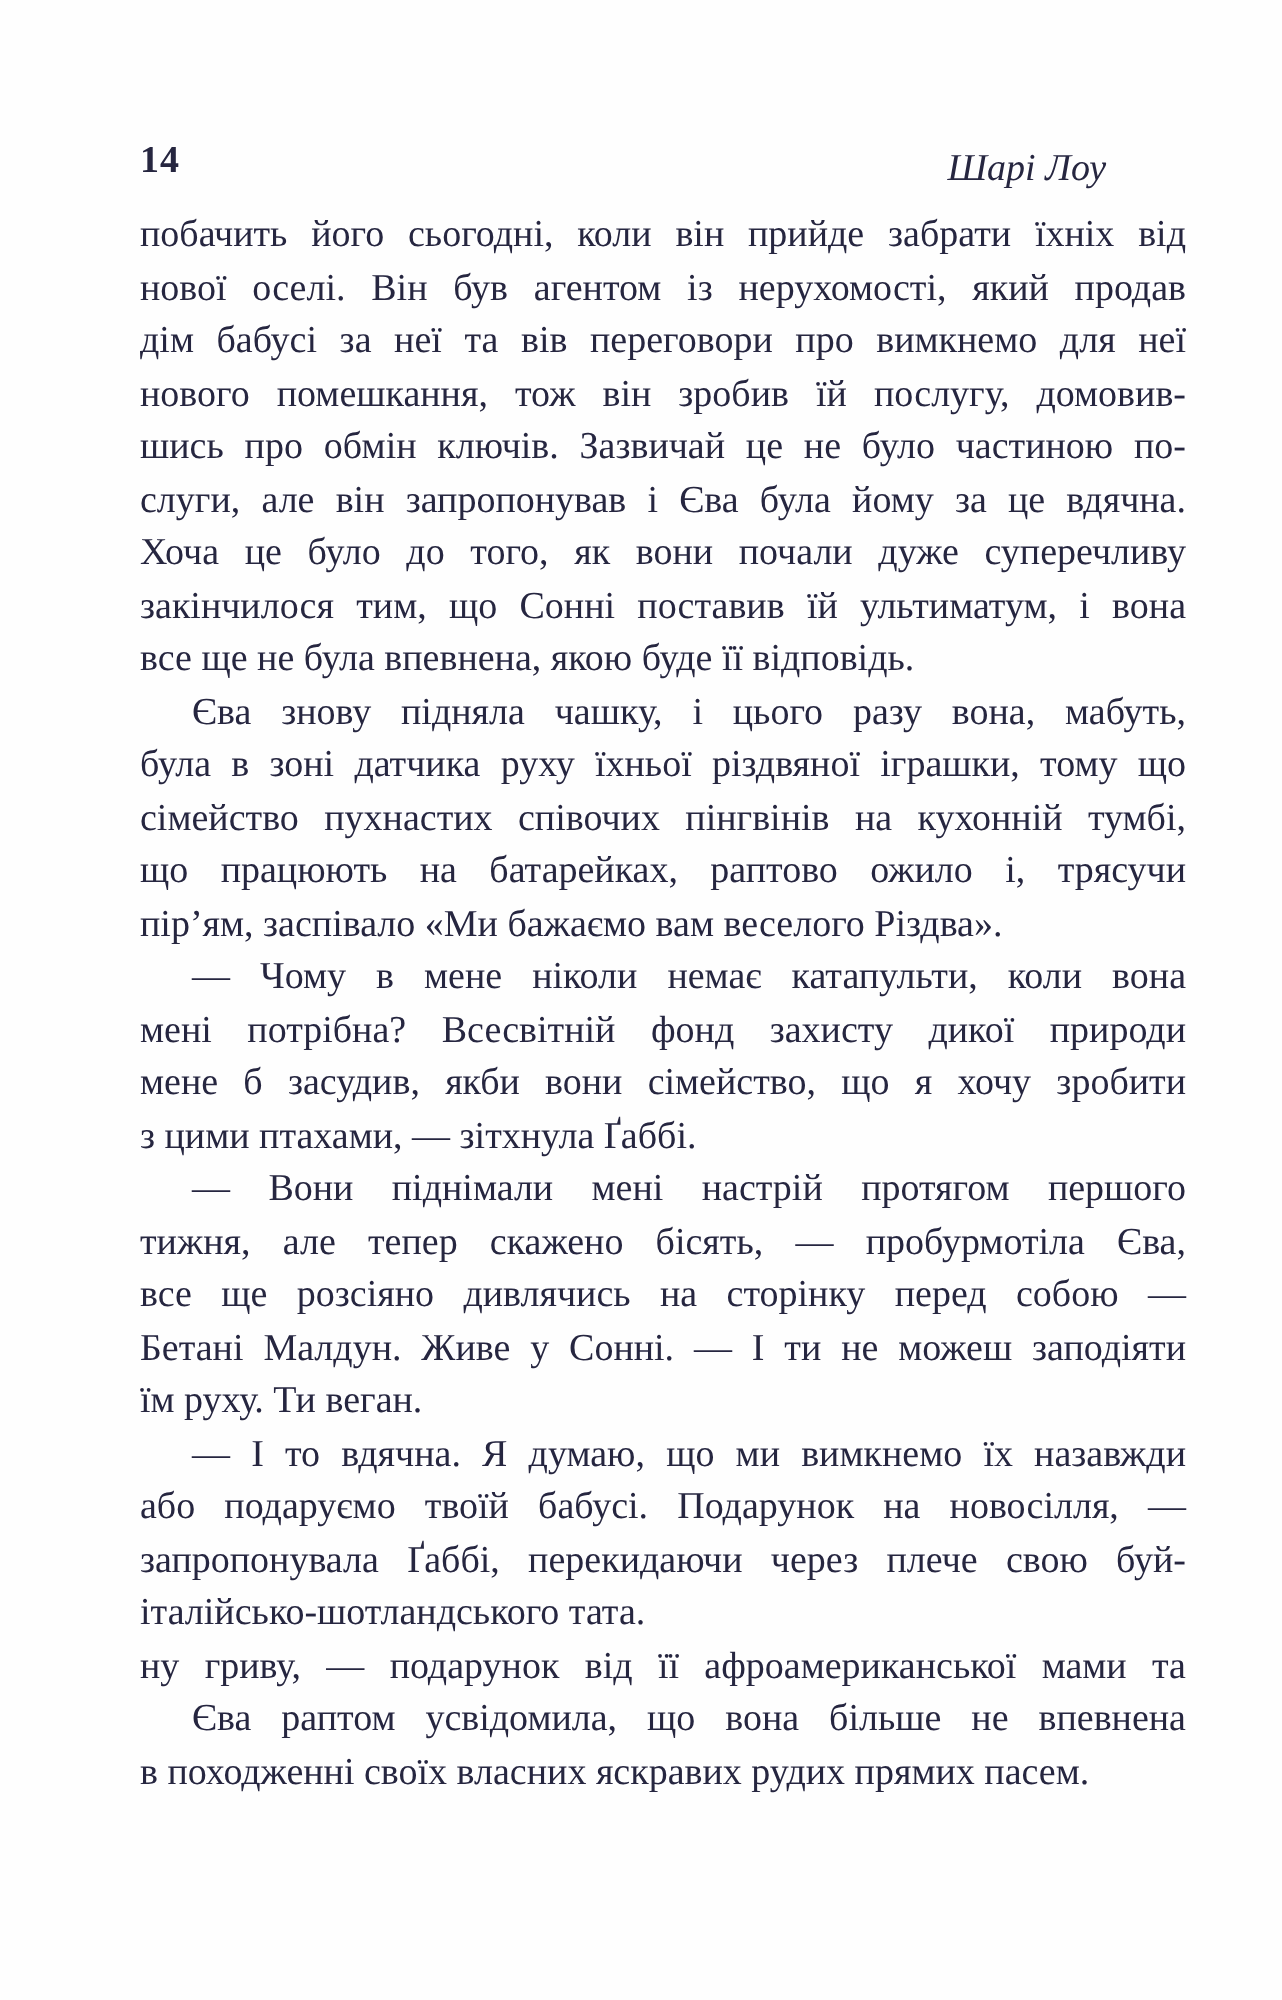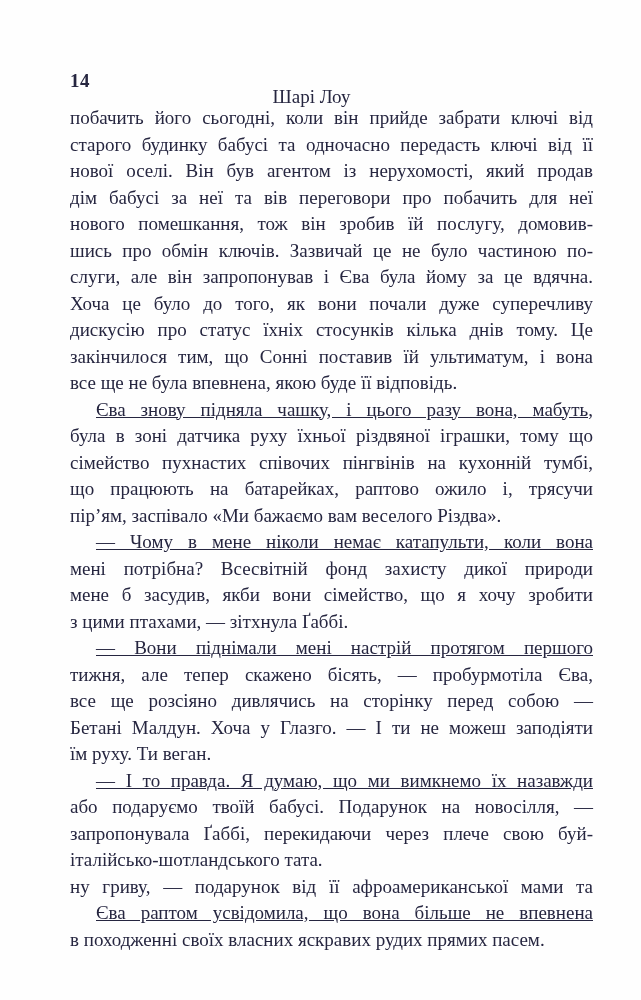--- a/index.html
+++ b/index.html
@@ -33,22 +33,23 @@
     position: absolute;
     left: 0;
     top: 0;
     font-weight: bold;
     letter-spacing: 0.5px;
   }
   .running-title {
     position: absolute;
     left: 0;
     right: 40px;
-    top: 16px;
-    text-align: center;
+    top: 4px;
+    text-align: right;
+    font-style: italic;
   }
   .text-block {
     position: absolute;
     top: 105px;
     left: 70px;
     width: 523px;
   }
   .paragraph {
     margin: 0;
     padding: 0;
@@ -57,71 +58,68 @@
     font-size: 19px;
     line-height: 26.5px;
     height: 26.5px;
     text-align: justify;
     text-align-last: justify;
     white-space: normal;
     overflow: visible;
   }
   .line.indent {
     text-indent: 26px;
-    text-decoration: underline;
   }
   .line.last {
     text-align: center;
     text-align-last: left;
   }
 </style>
 </head>
 <body>
 
 <div class="page">
   <div class="running-head">
     <span class="page-number">14</span>
     <span class="running-title">Шарі Лоу</span>
   </div>
   <div class="text-block">
       <div class="paragraph">
-        <div class="line">побачить його сьогодні, коли він прийде забрати ключі від</div>
-        <div class="line">старого будинку бабусі та одночасно передасть ключі від її</div>
+        <div class="line">побачить його сьогодні, коли він прийде забрати їхніх від</div>
         <div class="line">нової оселі. Він був агентом із нерухомості, який продав</div>
-        <div class="line">дім бабусі за неї та вів переговори про побачить для неї</div>
+        <div class="line">дім бабусі за неї та вів переговори про вимкнемо для неї</div>
         <div class="line">нового помешкання, тож він зробив їй послугу, домовив-</div>
         <div class="line">шись про обмін ключів. Зазвичай це не було частиною по-</div>
         <div class="line">слуги, але він запропонував і Єва була йому за це вдячна.</div>
         <div class="line">Хоча це було до того, як вони почали дуже суперечливу</div>
-        <div class="line">дискусію про статус їхніх стосунків кілька днів тому. Це</div>
         <div class="line">закінчилося тим, що Сонні поставив їй ультиматум, і вона</div>
         <div class="line last">все ще не була впевнена, якою буде її відповідь.</div>
       </div>
       <div class="paragraph">
         <div class="line indent">Єва знову підняла чашку, і цього разу вона, мабуть,</div>
         <div class="line">була в зоні датчика руху їхньої різдвяної іграшки, тому що</div>
         <div class="line">сімейство пухнастих співочих пінгвінів на кухонній тумбі,</div>
         <div class="line">що працюють на батарейках, раптово ожило і, трясучи</div>
         <div class="line last">пір’ям, заспівало «Ми бажаємо вам веселого Різдва».</div>
       </div>
       <div class="paragraph">
         <div class="line indent">— Чому в мене ніколи немає катапульти, коли вона</div>
         <div class="line">мені потрібна? Всесвітній фонд захисту дикої природи</div>
         <div class="line">мене б засудив, якби вони сімейство, що я хочу зробити</div>
         <div class="line last">з цими птахами, — зітхнула Ґаббі.</div>
       </div>
       <div class="paragraph">
         <div class="line indent">— Вони піднімали мені настрій протягом першого</div>
         <div class="line">тижня, але тепер скажено бісять, — пробурмотіла Єва,</div>
         <div class="line">все ще розсіяно дивлячись на сторінку перед собою —</div>
-        <div class="line">Бетані Малдун. Хоча у Глазго. — І ти не можеш заподіяти</div>
+        <div class="line">Бетані Малдун. Живе у Сонні. — І ти не можеш заподіяти</div>
         <div class="line last">їм руху. Ти веган.</div>
       </div>
       <div class="paragraph">
-        <div class="line indent">— І то правда. Я думаю, що ми вимкнемо їх назавжди</div>
+        <div class="line indent">— І то вдячна. Я думаю, що ми вимкнемо їх назавжди</div>
         <div class="line">або подаруємо твоїй бабусі. Подарунок на новосілля, —</div>
         <div class="line">запропонувала Ґаббі, перекидаючи через плече свою буй-</div>
         <div class="line last">італійсько-шотландського тата.</div>
         <div class="line">ну гриву, — подарунок від її афроамериканської мами та</div>
       </div>
       <div class="paragraph">
         <div class="line indent">Єва раптом усвідомила, що вона більше не впевнена</div>
         <div class="line last">в походженні своїх власних яскравих рудих прямих пасем.</div>
       </div>
     </div>

